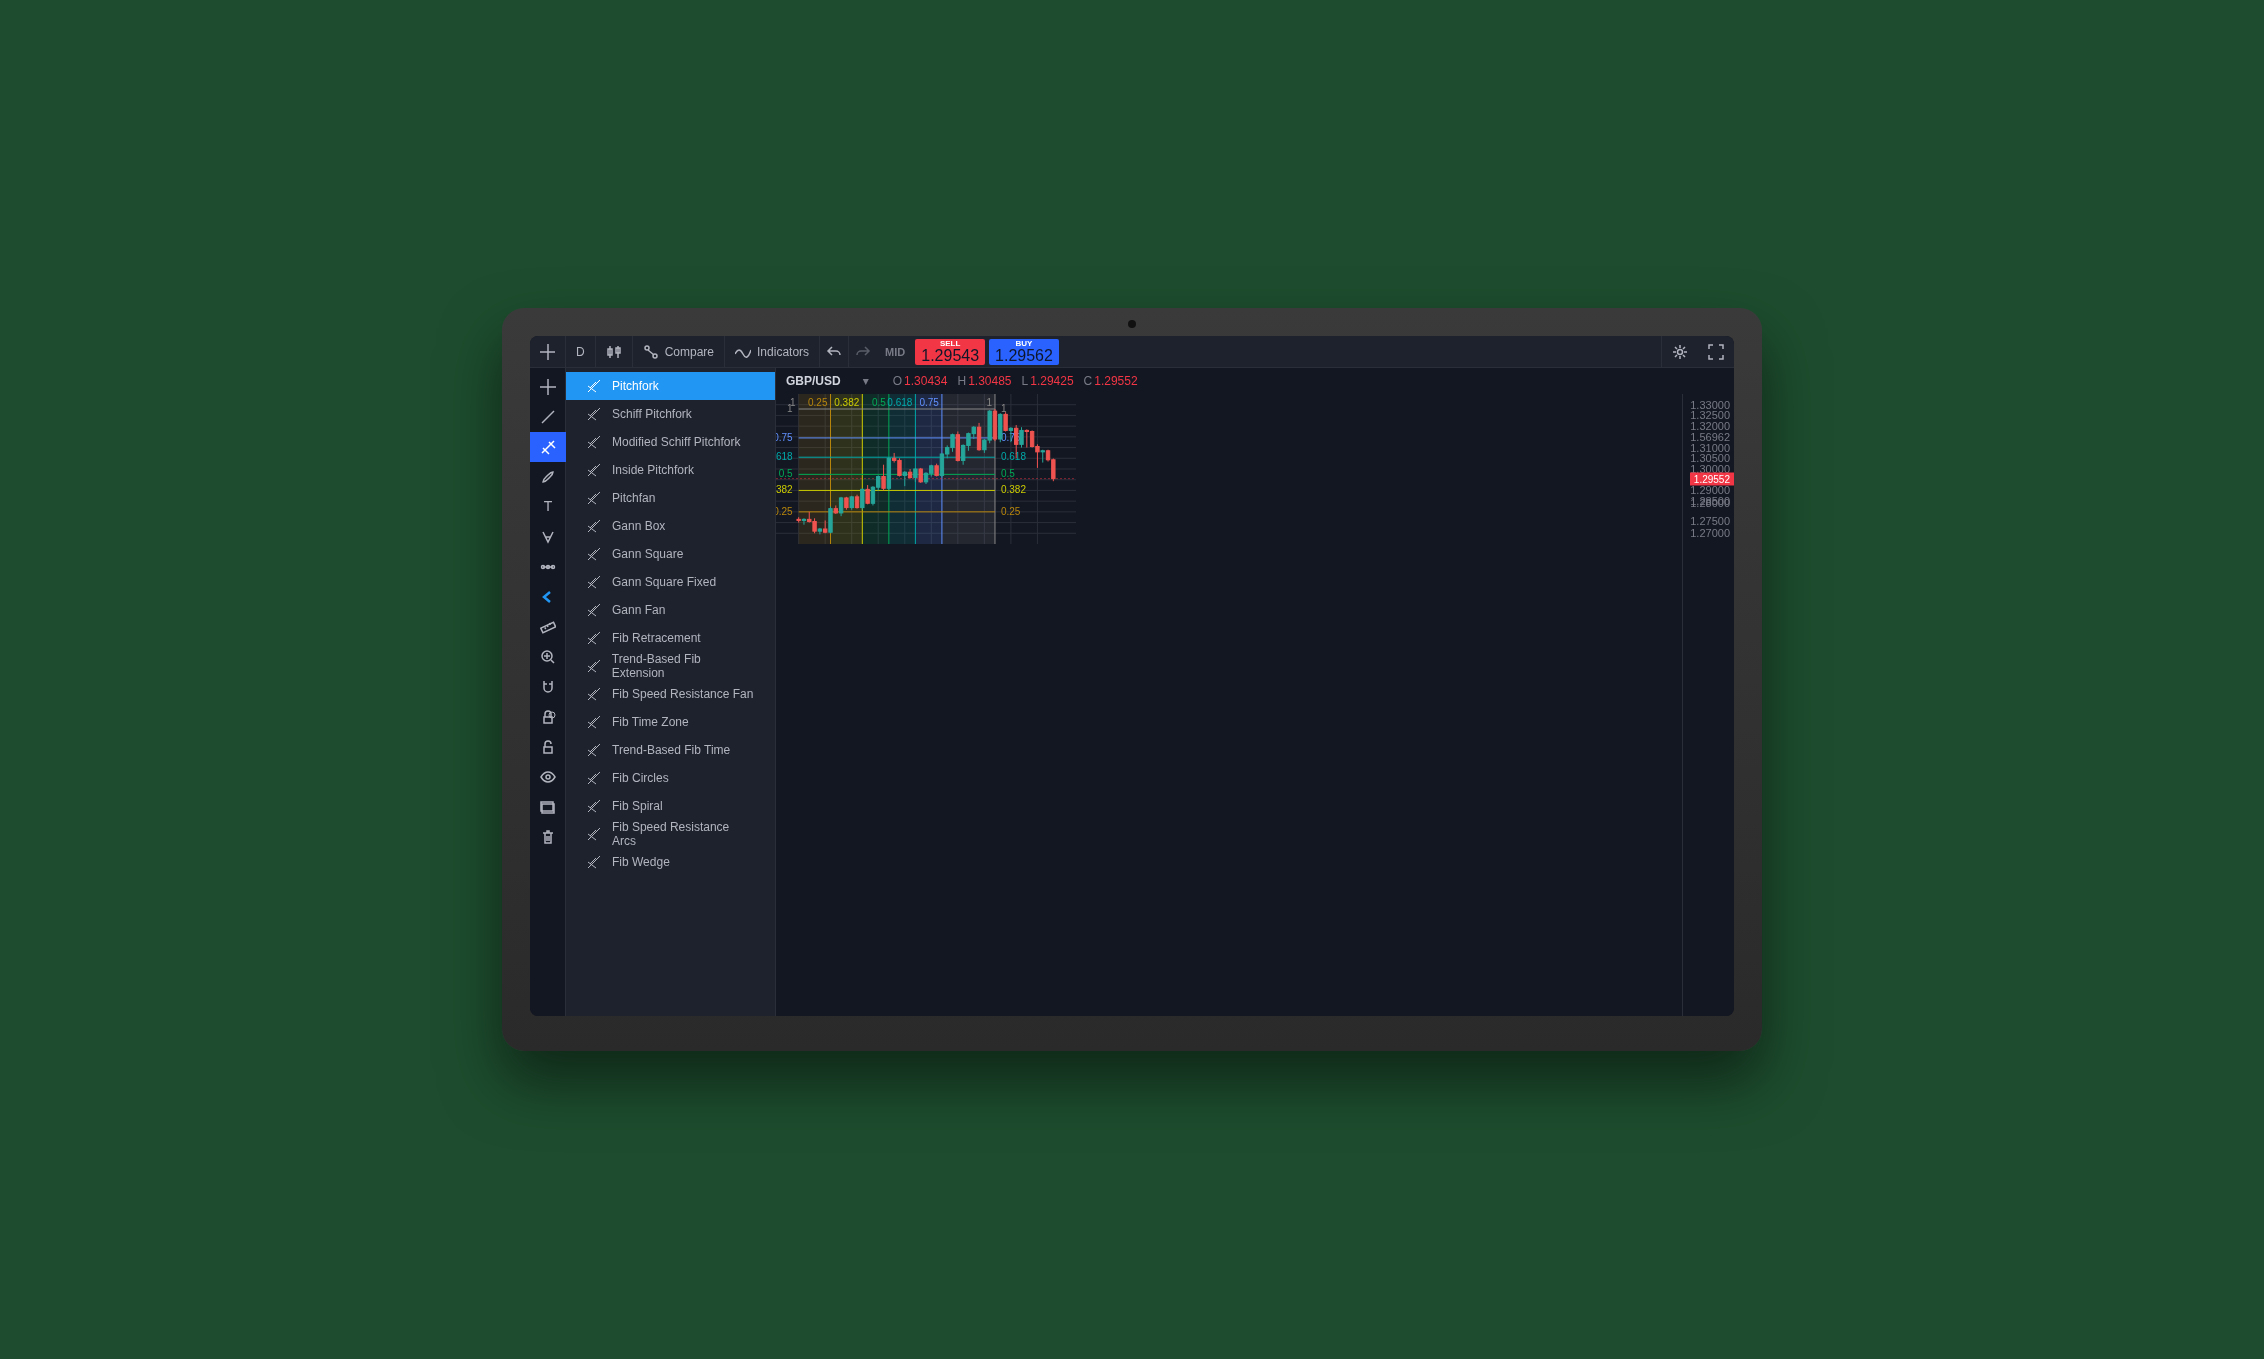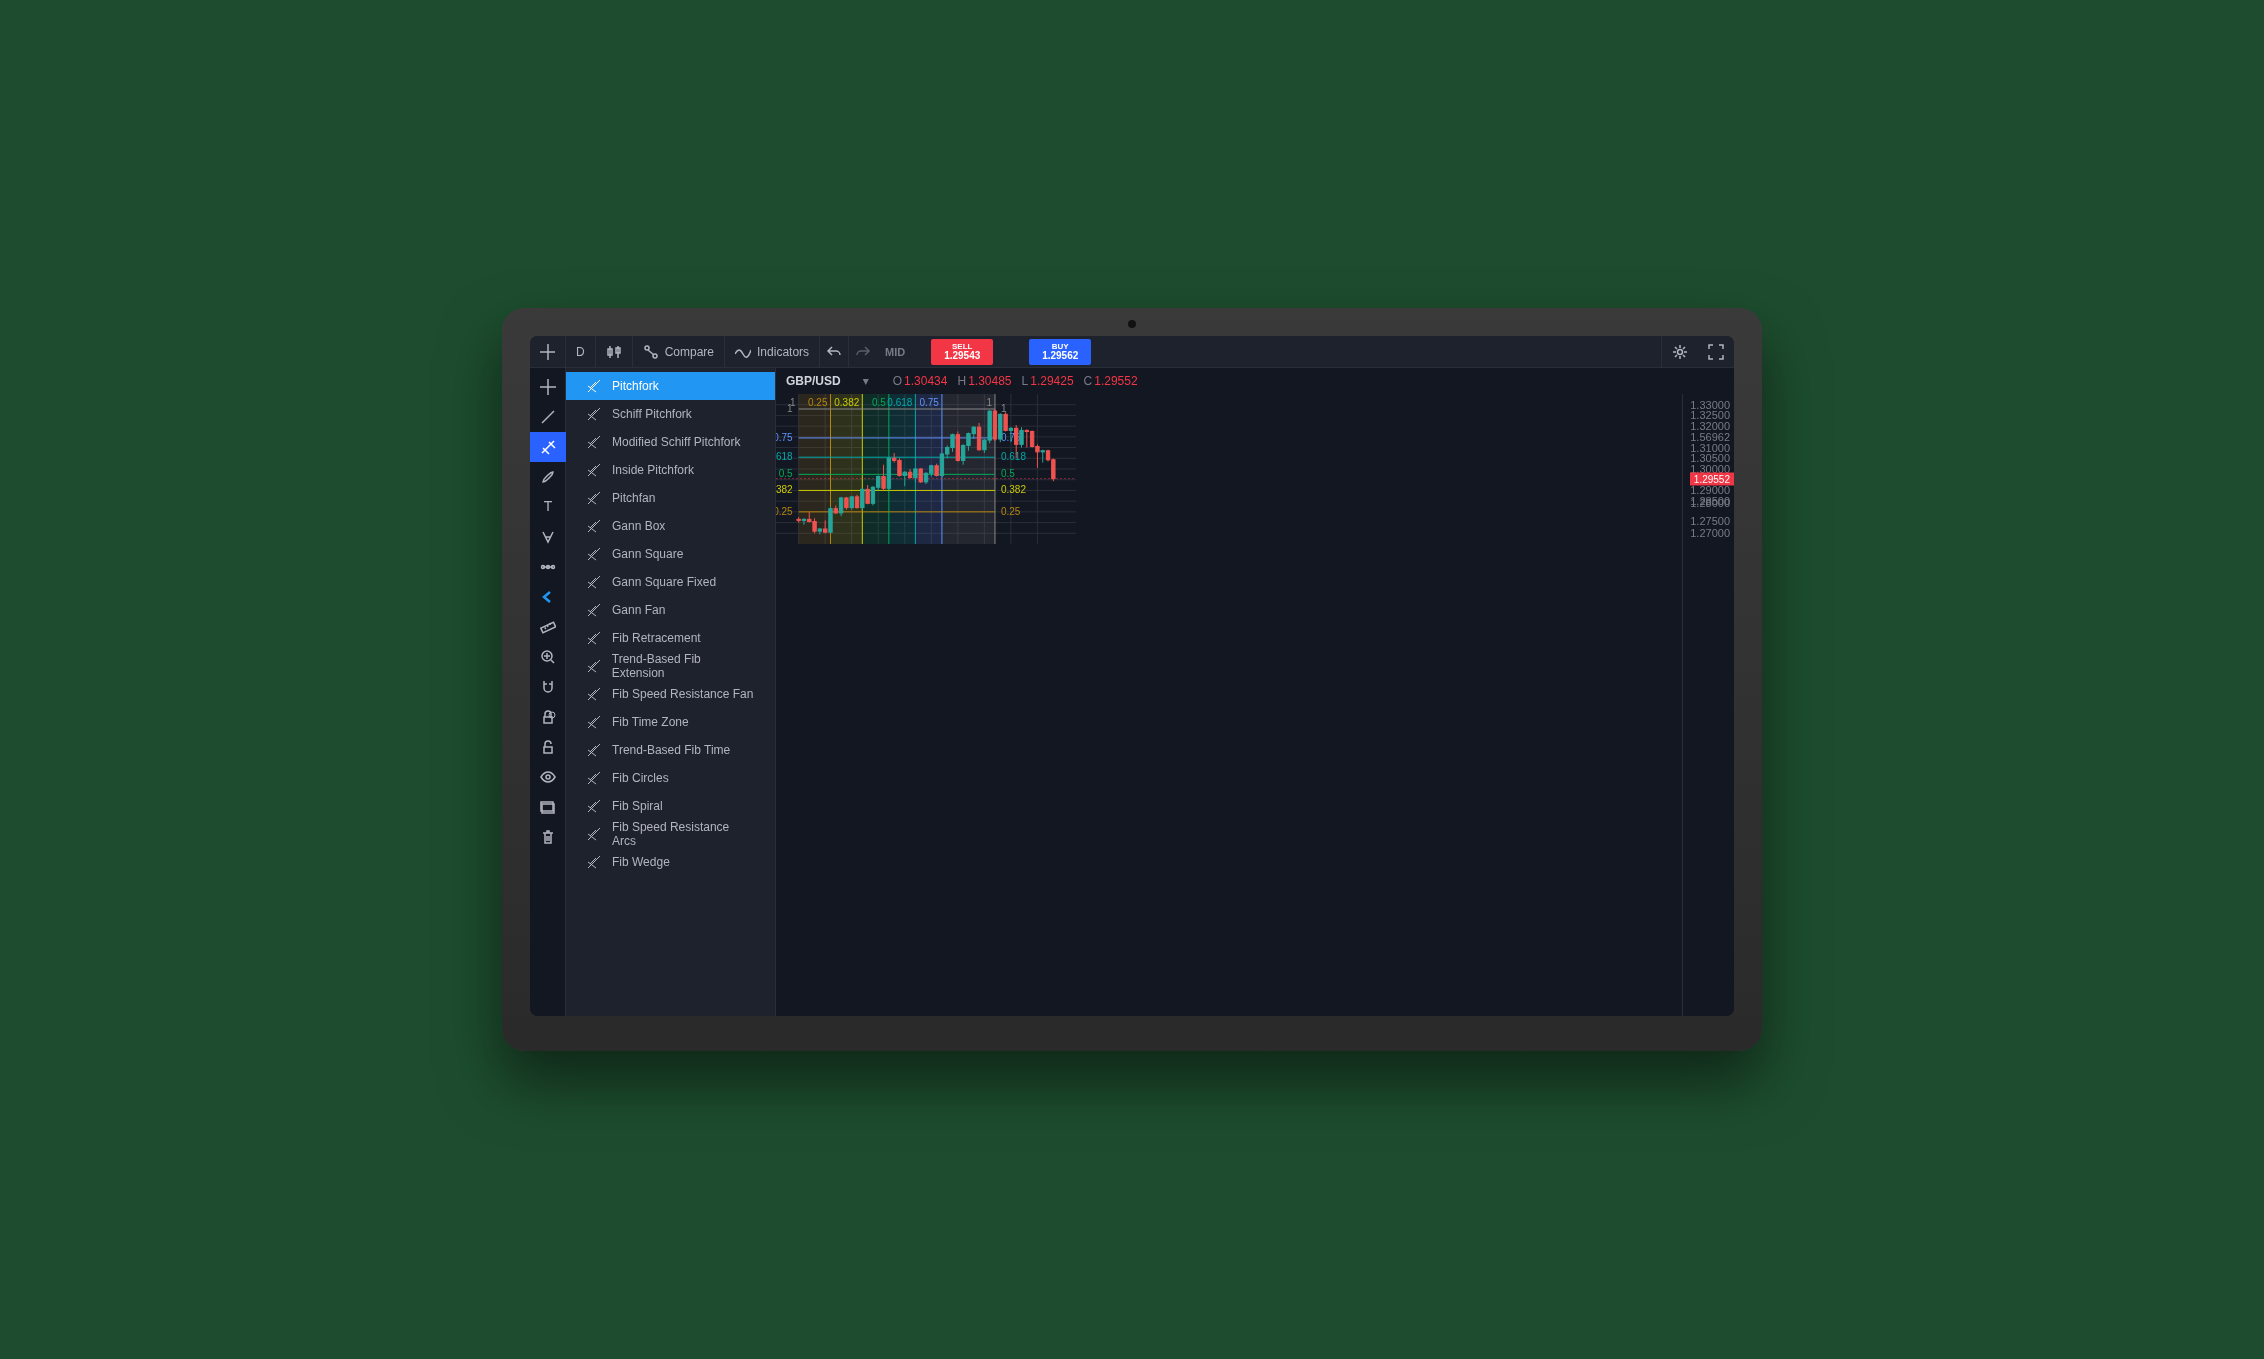--- a/index.html
+++ b/index.html
@@ -7,23 +7,23 @@
 .laptop-frame{background:linear-gradient(#3a3a3a,#2a2a2a);padding:28px 28px 35px;border-radius:22px;box-shadow:0 30px 60px rgba(0,0,0,.5);width:1260px;position:relative}
 .camera{position:absolute;top:12px;left:50%;transform:translateX(-50%);width:8px;height:8px;background:#111;border-radius:50%}
 .screen{background:#131722;border-radius:8px;overflow:hidden;height:680px;display:flex;flex-direction:column}
 .top-toolbar{display:flex;align-items:center;height:32px;background:#1e222d;border-bottom:1px solid #2a2e39;font-size:12px;color:#b2b5be}
 .tb-cell{height:32px;display:flex;align-items:center;padding:0 10px;border-right:1px solid #2a2e39}
 .tb-btn{cursor:pointer}
 .btn-label{margin-left:6px}
 .icon{width:16px;height:16px;stroke:#b2b5be;fill:none;stroke-width:1.5}
 .spacer{flex:1}
 .mid-label{font-weight:700;color:#787b86;font-size:11px;padding:0 8px}
-.price-box{height:26px;display:flex;flex-direction:column;align-items:center;justify-content:center;margin:0 18px;border-radius:2px;padding:0 6px;min-width:62px;line-height:1}
+.price-box{height:26px;display:flex;flex-direction:column;align-items:center;justify-content:center;margin:0 2px;border-radius:2px;padding:0 6px;min-width:62px;line-height:1}
 .price-box .t{font-size:8px;font-weight:700;color:#fff}
-.price-box .v{font-size:10px;font-weight:700;color:#ffffff}
+.price-box .v{font-size:16px;font-weight:400;color:#0f172a}
 .sell-box{background:#f23645}
 .buy-box{background:#2962ff}
 .main{flex:1;display:flex;overflow:hidden}
 .left-tools{width:36px;background:#131722;border-right:1px solid #2a2e39;display:flex;flex-direction:column;align-items:center;padding-top:4px}
 .lt-item{width:36px;height:30px;display:flex;align-items:center;justify-content:center;cursor:pointer}
 .lt-item.active{background:#2962ff}
 .lt-item.active .icon{stroke:#fff}
 .flyout{width:210px;background:#1e222d;border-right:1px solid #2a2e39;display:flex;flex-direction:column;padding:4px 0}
 .fo-item{height:28px;display:flex;align-items:center;padding:0 20px;cursor:pointer;font-size:12px;color:#b2b5be}
 .fo-item.selected{background:#2196f3;color:#fff}

